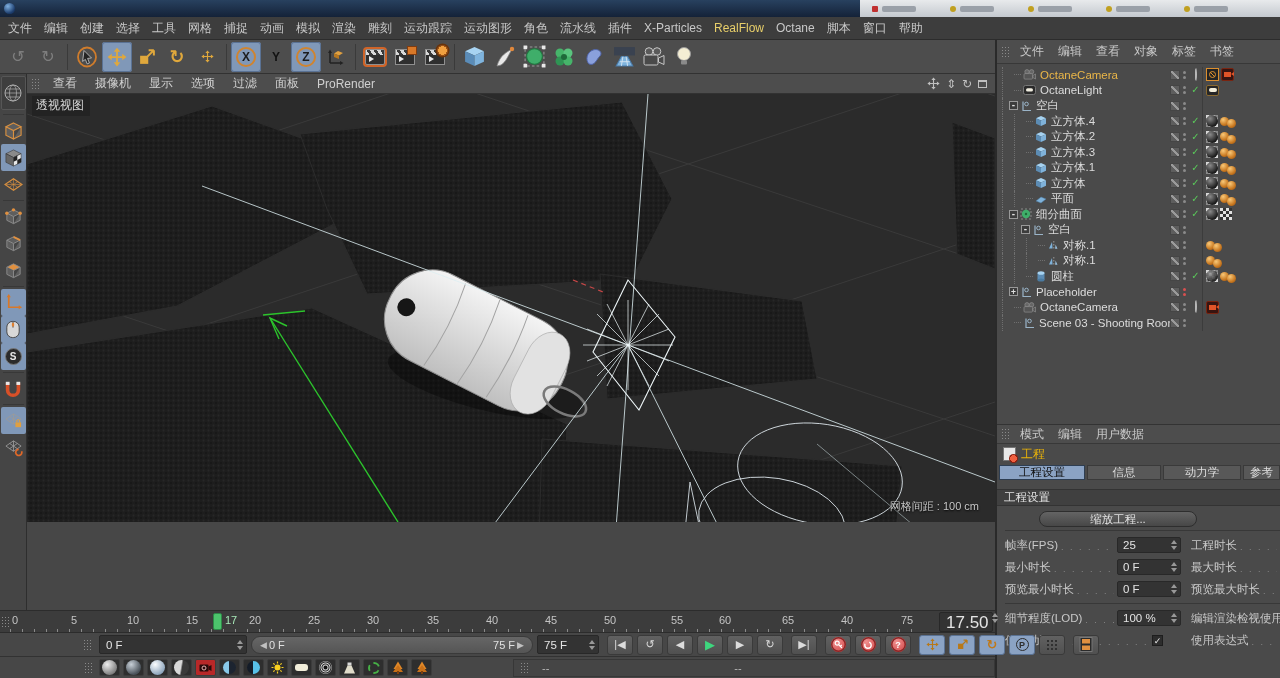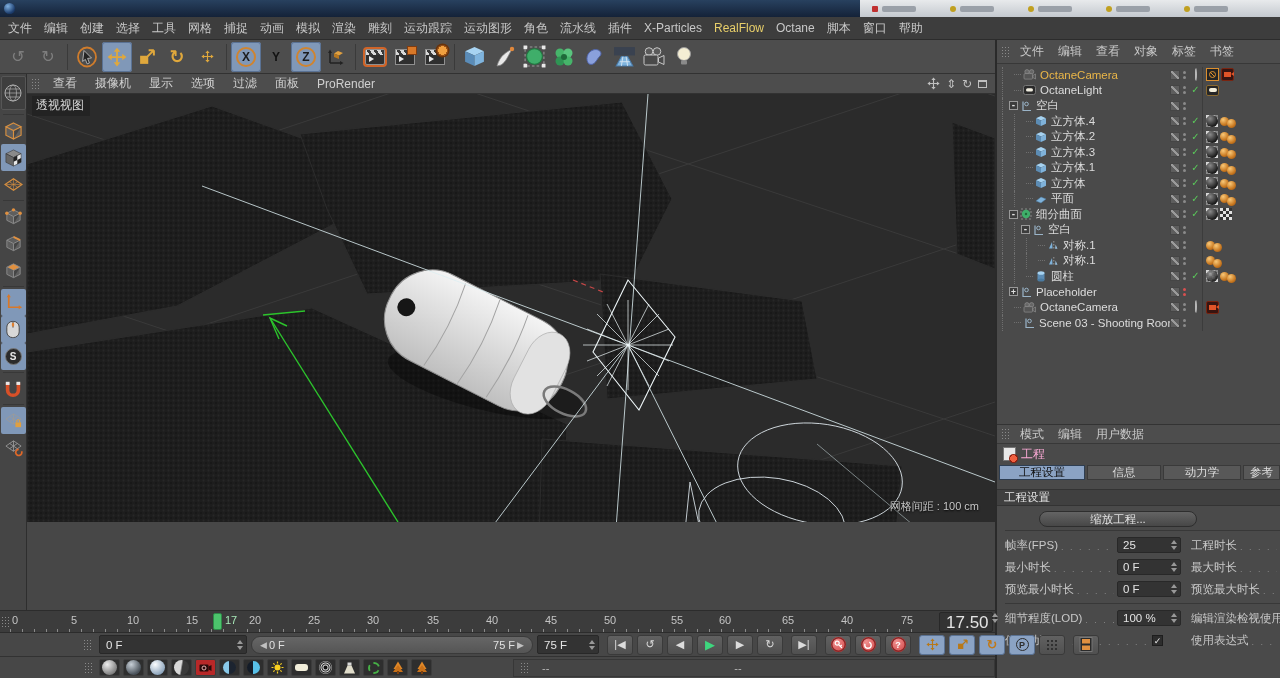--- a/index.html
+++ b/index.html
@@ -121,21 +121,21 @@
   .camtag{width:13px;height:13px;flex:none;background:#381410;border:1px solid #7a2410;border-radius:2px;
     display:flex;align-items:center;justify-content:center}
   .camtag i{width:7px;height:5px;background:#e05428;display:block;position:relative}
   .camtag i:after{content:"";position:absolute;right:-3px;top:0;border:2.5px solid transparent;border-right:3px solid #e05428}
   .ltag{width:13px;height:11px;flex:none;background:#262626;border:1px solid #8a6a30;border-radius:2px;
     display:flex;align-items:center;justify-content:center}
   .ltag i{width:8px;height:4px;border-radius:2px;background:#f2eeda;display:block}
 
   
   .amobj{height:20px;display:flex;align-items:center;gap:5px;padding-left:6px;flex:none;background:#4a4a4a}
-  .amobj .txt{color:#f9a8d4}
+  .amobj .txt{color:#eab308}
   .doc{width:13px;height:14px;background:#e8e8e8;border:1px solid #777;position:relative;flex:none}
   .doc:after{content:"";position:absolute;right:-3px;bottom:-3px;width:9px;height:9px;border-radius:50%;
     background:radial-gradient(circle,#f06040 55%,#902010 56%)}
   .tabs{display:flex;gap:2px;padding:1px 0 0 2px;height:17px;flex:none}
   .tab{height:15px;background:#585858;border:1px solid #3a3a3a;color:#dcdcdc;font-size:11.5px;
     display:flex;align-items:center;justify-content:center;flex:none}
   .tab.active{background:#8ba3c4;color:#111;border-color:#2e3e52}
   .amsec{height:17px;background:#404040;border-top:1px solid #333;border-bottom:1px solid #333;
     display:flex;align-items:center;padding-left:7px;color:#e0e0e0;font-size:11.5px;flex:none;margin-top:8px}
   .arows{padding:3px 0 0 8px}

